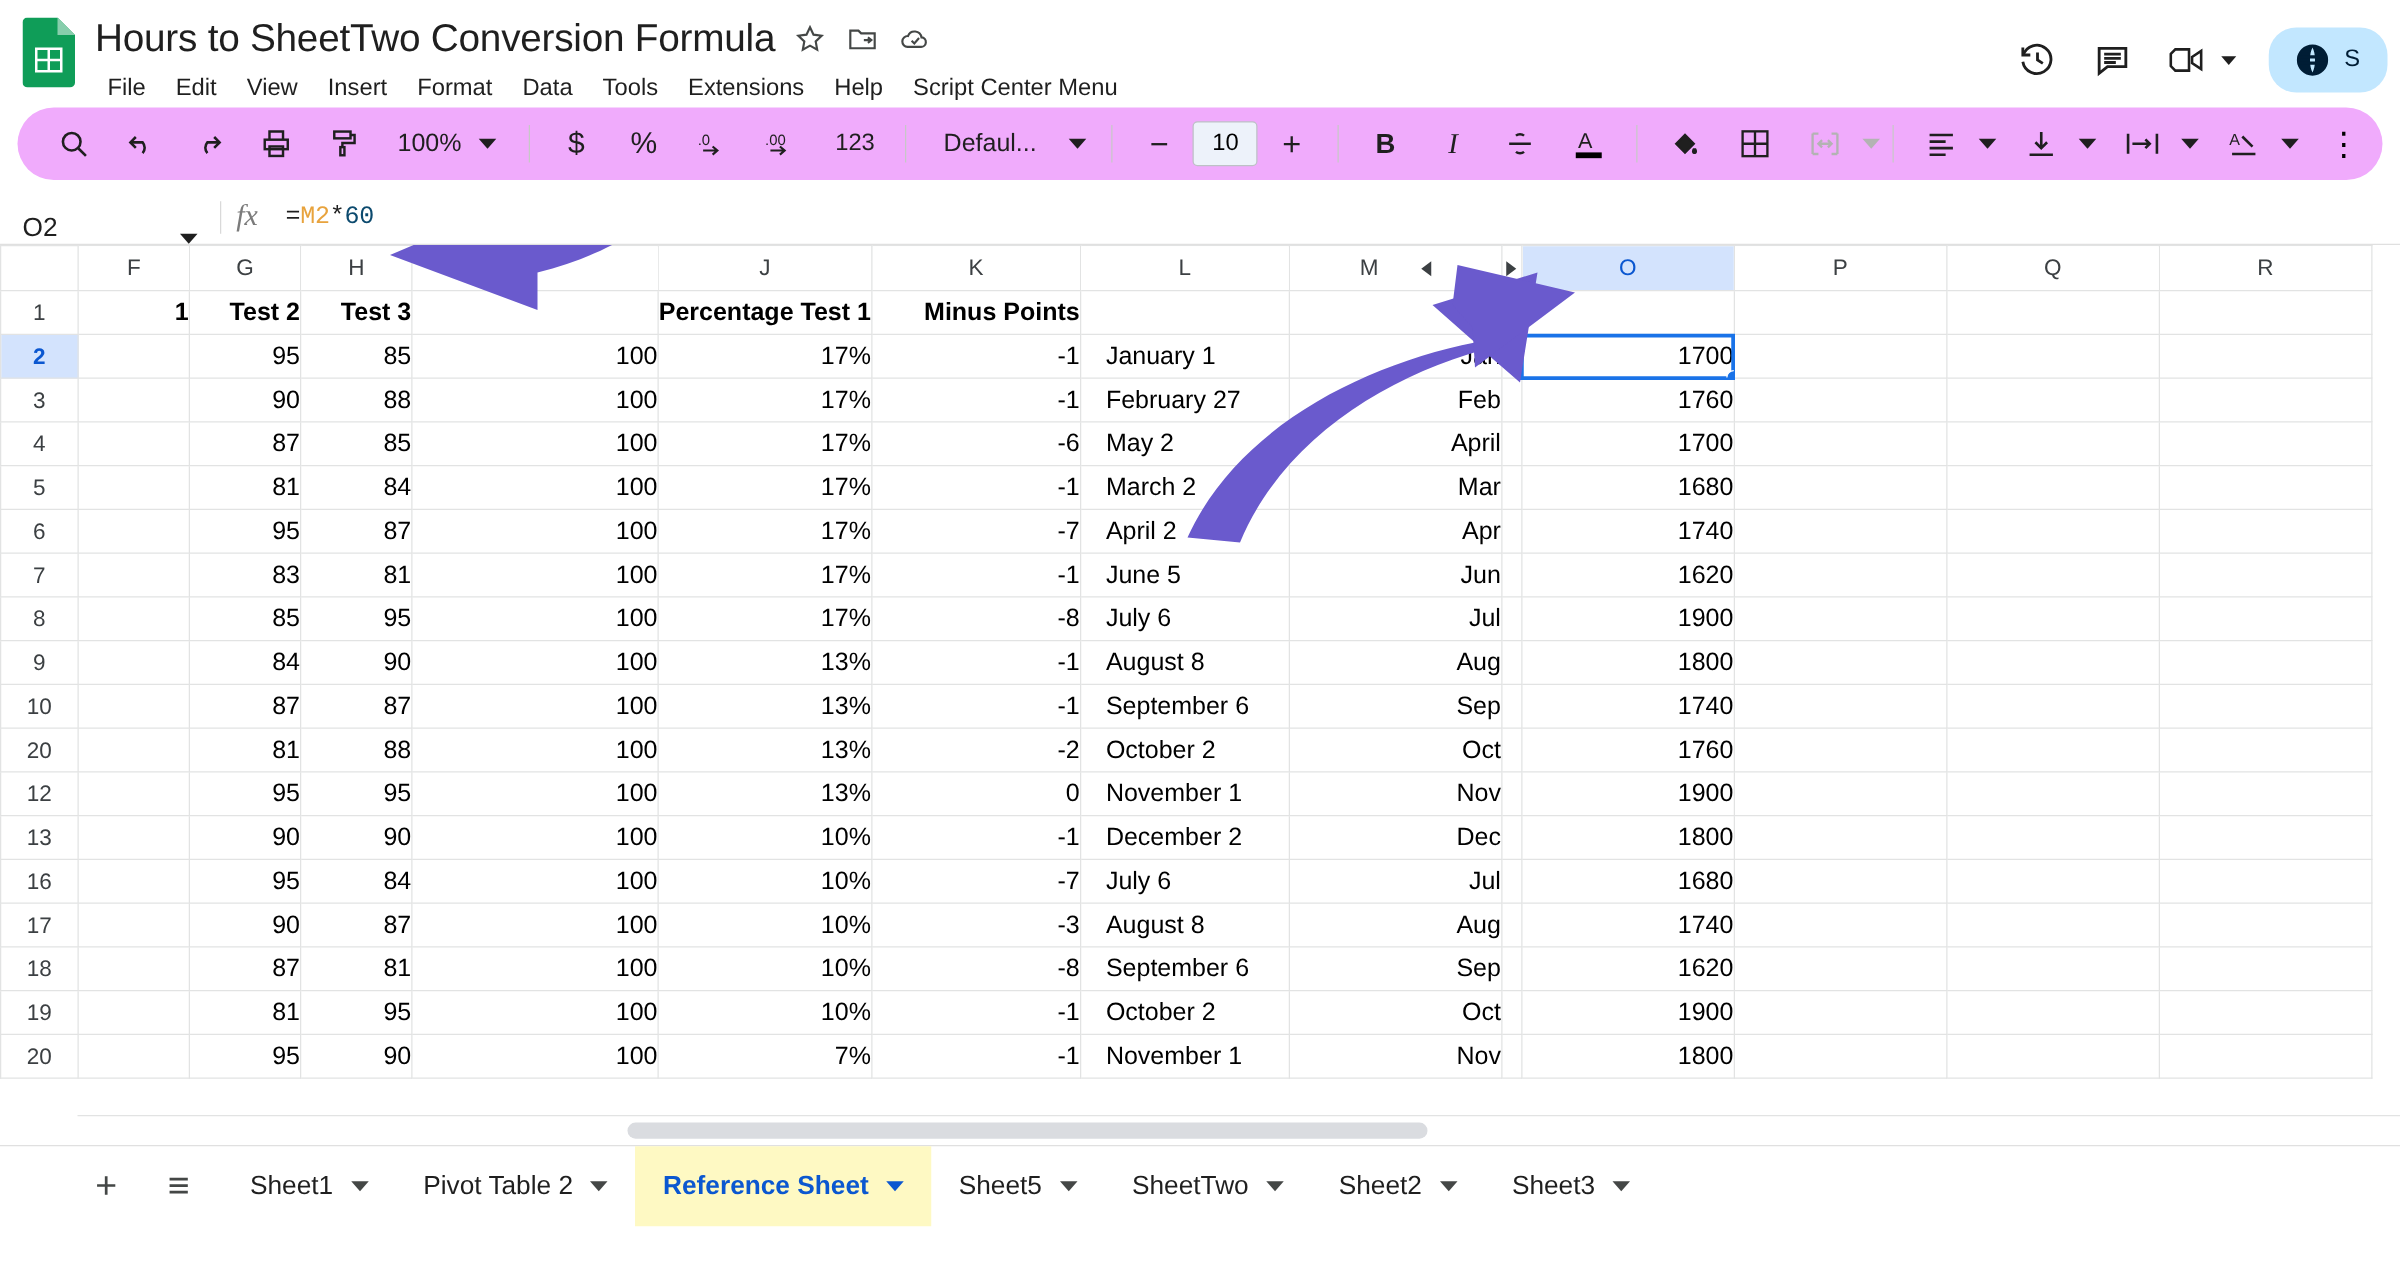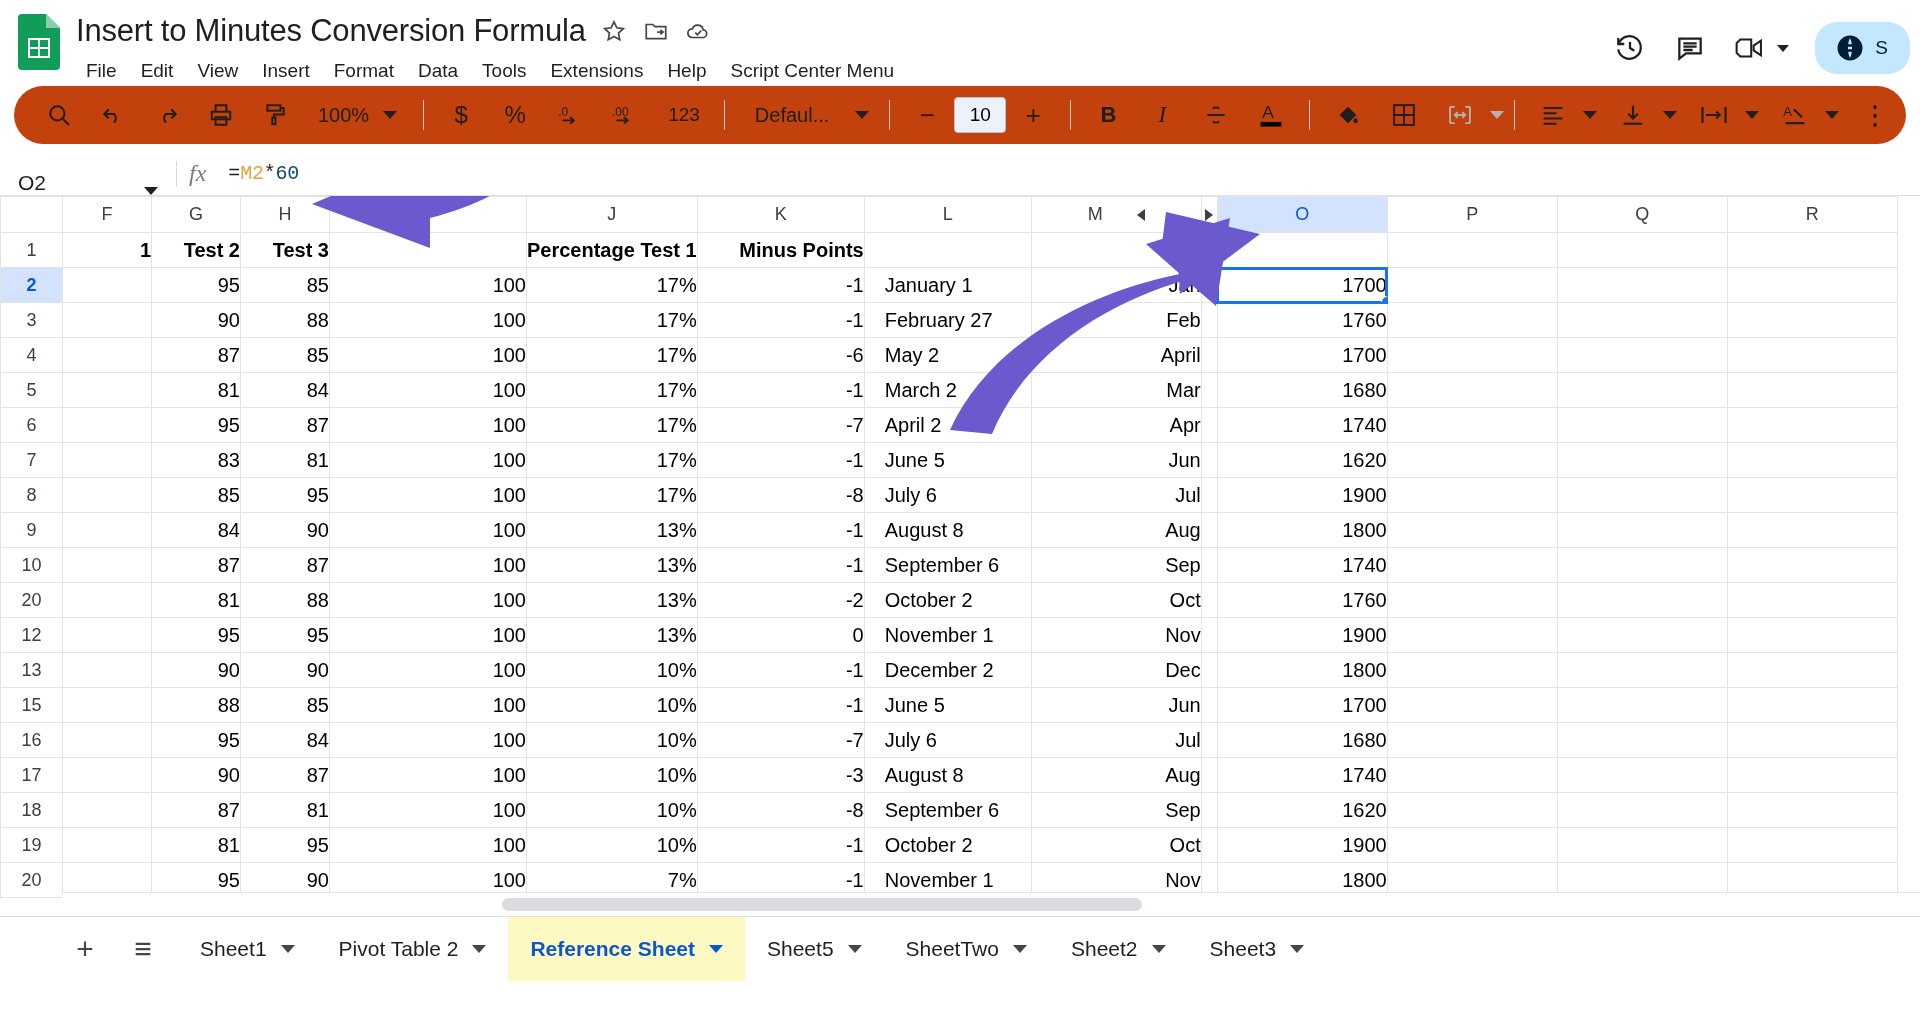--- a/index.html
+++ b/index.html
@@ -69,21 +69,21 @@
     padding: 0 22px 0 20px;
     color: #001d35;
     font-size: 19px;
     overflow: hidden;
   }
 
   
   .toolbar-wrap { padding: 0 14px; }
   .toolbar {
     height: 58px;
-    background: #c2410c;
+    background: #f0abfc;
     border-radius: 30px;
     display: flex;
     align-items: center;
     padding: 0 18px;
     gap: 0;
     position: relative;
   }
   .tool {
     height: 42px; min-width: 42px;
     display: inline-flex; align-items: center; justify-content: center;
@@ -243,21 +243,21 @@
       <rect x="10" y="24" width="22" height="20" fill="#fff"></rect>
       <rect x="12" y="26" width="8" height="7" fill="#0f9d58"></rect>
       <rect x="22" y="26" width="8" height="7" fill="#0f9d58"></rect>
       <rect x="12" y="35" width="8" height="7" fill="#0f9d58"></rect>
       <rect x="22" y="35" width="8" height="7" fill="#0f9d58"></rect>
     </svg>
   </div>
 
   <div class="title-block">
     <div class="title-row">
-      <span class="doc-title">Insert to Minutes Conversion Formula</span>
+      <span class="doc-title">Hours to SheetTwo Conversion Formula</span>
       <span class="title-icon">
         <svg width="26" height="26" viewBox="0 0 24 24" fill="none" stroke="#444746" stroke-width="1.6">
           <path d="M12 3.5 l2.6 5.5 6 .8 -4.4 4.2 1.1 6 -5.3-2.9 -5.3 2.9 1.1-6 -4.4-4.2 6-.8 z"></path>
         </svg>
       </span>
       <span class="title-icon">
         <svg width="26" height="26" viewBox="0 0 24 24" fill="none" stroke="#444746" stroke-width="1.6">
           <path d="M3 6 h6 l2 2 h10 v11 H3 z"></path>
             <path d="M13 13 h5"></path>
             <path d="M16 11 l2.5 2 -2.5 2"></path>
@@ -706,36 +706,20 @@
           <td class="cell r w-K">-1</td>
           <td class="cell l w-L">December 2</td>
           <td class="cell r w-M">Dec</td>
           <td class="cell w-hidden"></td>
           <td class="cell r w-O">1800</td>
           <td class="cell r w-P"></td>
           <td class="cell r w-Q"></td>
           <td class="cell r w-R"></td>
         </tr>
         <tr>
-          <td class="rowhdr">15</td>
-          <td class="cell r w-F"></td>
-          <td class="cell r w-G">88</td>
-          <td class="cell r w-H">85</td>
-          <td class="cell r w-I">100</td>
-          <td class="cell r w-J">10%</td>
-          <td class="cell r w-K">-1</td>
-          <td class="cell l w-L">June 5</td>
-          <td class="cell r w-M">Jun</td>
-          <td class="cell w-hidden"></td>
-          <td class="cell r w-O">1700</td>
-          <td class="cell r w-P"></td>
-          <td class="cell r w-Q"></td>
-          <td class="cell r w-R"></td>
-        </tr>
-        <tr>
           <td class="rowhdr">16</td>
           <td class="cell r w-F"></td>
           <td class="cell r w-G">95</td>
           <td class="cell r w-H">84</td>
           <td class="cell r w-I">100</td>
           <td class="cell r w-J">10%</td>
           <td class="cell r w-K">-7</td>
           <td class="cell l w-L">July 6</td>
           <td class="cell r w-M">Jul</td>
           <td class="cell w-hidden"></td>

